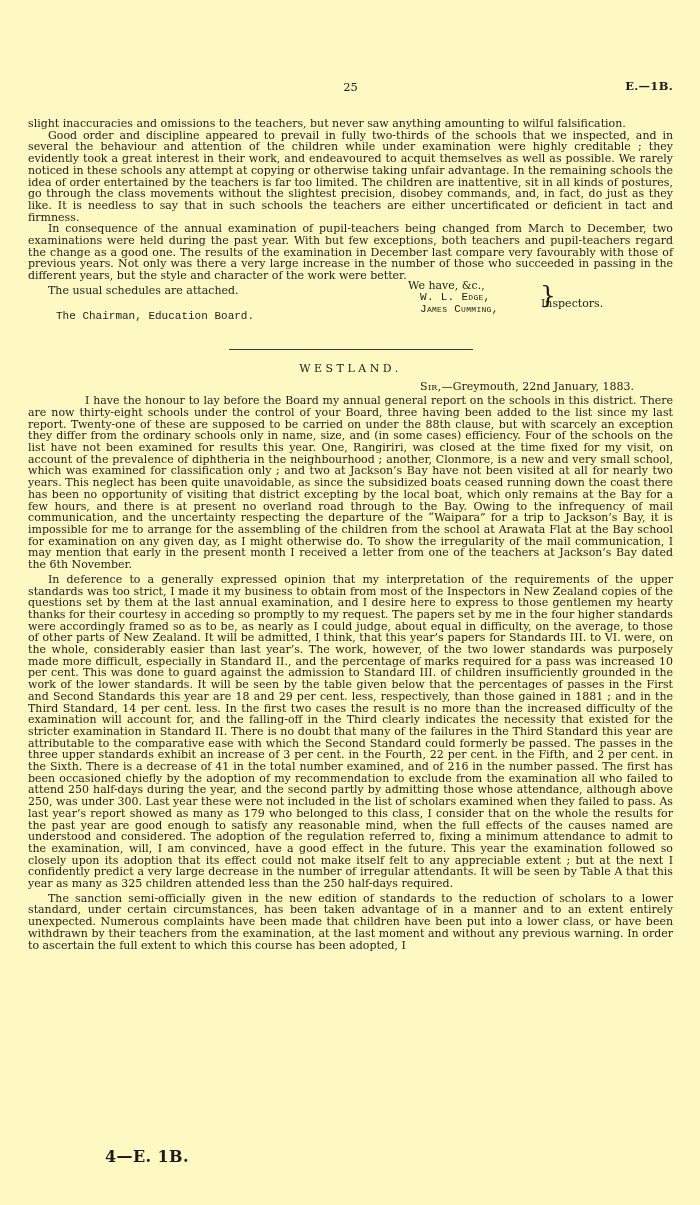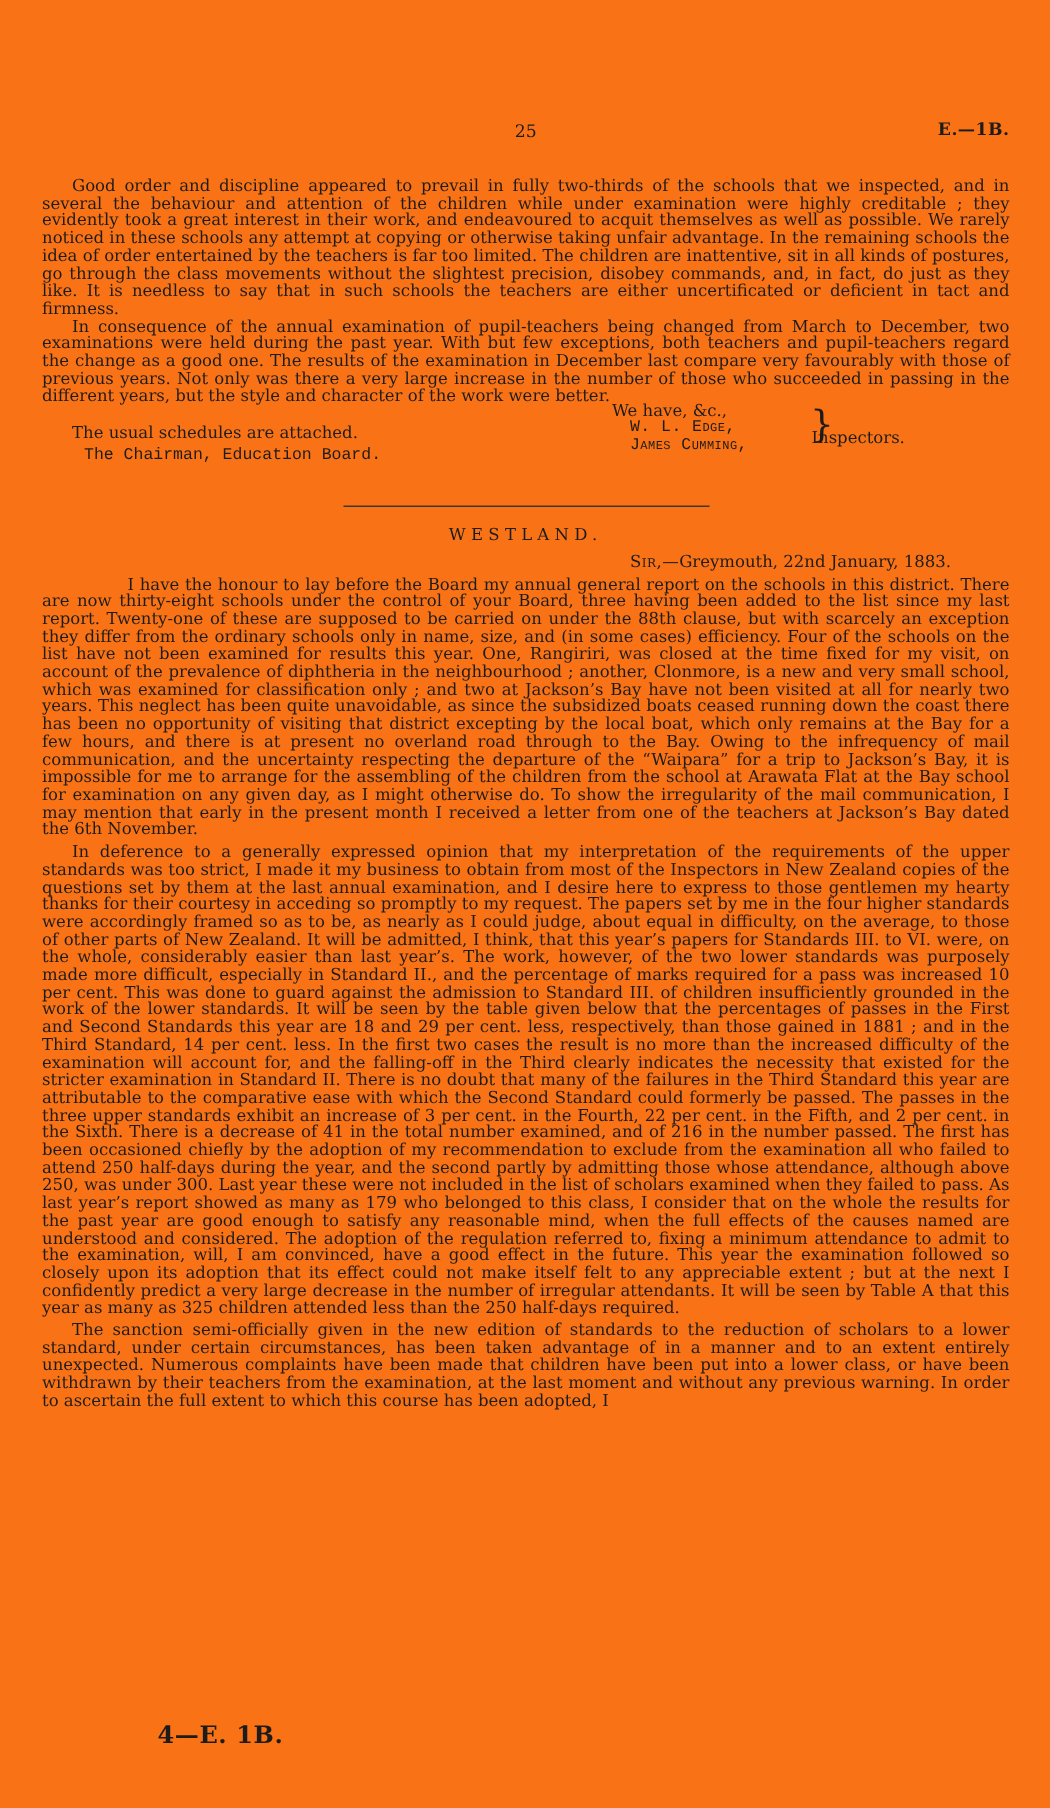--- a/index.html
+++ b/index.html
@@ -2,21 +2,21 @@
 <html><head>
 <meta charset="utf-8">
 <style>
   * { margin: 0; padding: 0; box-sizing: border-box; }
   html, body { width: 700px; background: #e9e7e1; }
   body { font-family: "DejaVu Serif", "Liberation Serif", serif; }
   .page {
     position: relative;
     width: 700px;
     height: 1205px;
-    background: #f97316;
+    background: #fef9c3;
     color: #1d1c1a;
     overflow: hidden;
   }
   .content {
     position: absolute;
     left: 28px;
     top: 82px;
     width: 645px;
     font-size: 11px;
     line-height: 11.7px;
@@ -30,21 +30,21 @@
     position: absolute; right: 0; top: -1px;
     font-weight: bold; font-size: 11.5px; letter-spacing: 0.3px;
   }
   p.para { text-align: justify; text-indent: 20px; }
   p.no-indent { text-indent: 0; }
   p.first-indent { text-indent: 57px; }
   .letter p.para { margin-top: 3px; }
 
   
   .closing { position: relative; height: 54px; margin-top: 1px; }
-  .schedules { position: absolute; left: 0; top: 12px; text-indent: 20px; }
+  .schedules { position: absolute; left: 0; top: 2px; text-indent: 20px; }
   .we-have { position: absolute; left: 364px; top: -3px; margin-left: 16px; }
   .sig-names { position: absolute; left: 392px; top: 9px; font-family: Liberation Mono, monospace; }
   .sc { font-variant: small-caps; letter-spacing: 0.3px; }
   .brace { position: absolute; left: 512px; top: 6px; font-size: 25px; font-weight: normal; }
   .sig-title { position: absolute; left: 513px; top: 15px; }
   .chairman { position: absolute; left: 28px; top: 28px; font-family: Liberation Mono, monospace; }
 
   .rule {
     width: 244px; height: 1px; background: #3a3834;
     margin: 12px auto 0 auto;
@@ -78,20 +78,21 @@
 
 <div class="page">
   <div class="content">
 
     <div class="header-row">
       <span class="page-number">25</span>
       <span class="doc-ref">E.—1B.</span>
     </div>
 
     <div class="report-end">
+      <p class="para no-indent">slight inaccuracies and omissions to the teachers, but never saw anything amounting to wilful falsification.</p>
       <p class="para">Good order and discipline appeared to prevail in fully two-thirds of the schools that we inspected, and in several the behaviour and attention of the children while under examination were highly creditable ; they evidently took a great interest in their work, and endeavoured to acquit themselves as well as possible. We rarely noticed in these schools any attempt at copying or otherwise taking unfair advantage. In the remaining schools the idea of order entertained by the teachers is far too limited. The children are inattentive, sit in all kinds of postures, go through the class movements without the slightest precision, disobey commands, and, in fact, do just as they like. It is needless to say that in such schools the teachers are either uncertificated or deficient in tact and firmness.</p>
       <p class="para">In consequence of the annual examination of pupil-teachers being changed from March to December, two examinations were held during the past year. With but few exceptions, both teachers and pupil-teachers regard the change as a good one. The results of the examination in December last compare very favourably with those of previous years. Not only was there a very large increase in the number of those who succeeded in passing in the different years, but the style and character of the work were better.</p>
 
       <div class="closing">
         <p class="para schedules">The usual schedules are attached.</p>
         <div class="we-have">We have, &amp;c.,</div>
         <div class="sig-names">
           <div class="sc">W. L. Edge,</div>
           <div class="sc">James Cumming,</div>
         </div>

